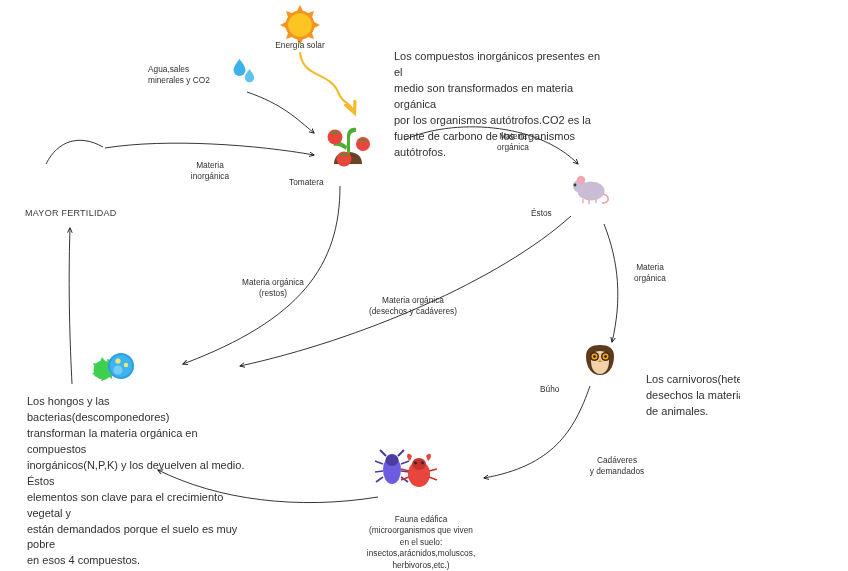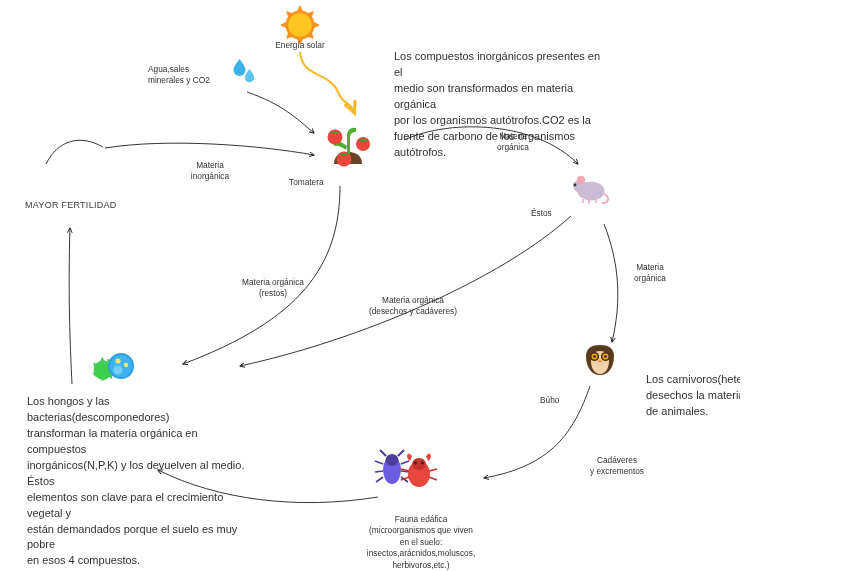--- a/index.html
+++ b/index.html
@@ -47,20 +47,21 @@
     color: #30302f;
     font-size: 11px;
     line-height: 1.45;
     white-space: pre-line;
   }
   .fert {
     position: absolute;
     color: #3b3b3a;
     font-size: 9px;
     letter-spacing: 0.03em;
+    margin-top: 8px;
   }
   .miro {
     position: absolute;
     color: #c8c8c8;
     font-size: 13px;
     letter-spacing: 0.04em;
   }
 </style>
 </head>
 <body>
@@ -167,21 +168,21 @@
       <path d="M8 17 C8 10 12 7 17 7 C22 7 26 10 26 17 C26 25 22 30 17 30 C12 30 8 25 8 17 z" fill="#f2d2a9"></path>
       <circle cx="11.5" cy="12.5" r="4.6" fill="#4a2d14"></circle>
       <circle cx="22.5" cy="12.5" r="4.6" fill="#4a2d14"></circle>
       <circle cx="11.5" cy="12.5" r="3" fill="#f0a81e"></circle>
       <circle cx="22.5" cy="12.5" r="3" fill="#f0a81e"></circle>
       <circle cx="11.5" cy="12.5" r="1.3" fill="#201008"></circle>
       <circle cx="22.5" cy="12.5" r="1.3" fill="#201008"></circle>
       <path d="M17 15 l-2.4 3 4.8 0 z" fill="#e8913a"></path>
     </svg>
   </div>
-  <div class="node-label" style="left:540px;top:395px;">Búho</div>
+  <div class="node-label" style="left:540px;top:384px;">Búho</div>
 
   <div class="para" style="left:646px;top:372px;width:190px;"> Los carnivoros(heterótrofos)
 desechos la materia alimentándose
 de animales.</div>
 
   <div class="icon" style="left:88px;top:348px;width:52px;height:40px;">
     <svg viewBox="0 0 52 40" width="52" height="40">
       <g fill="#3ecf4f">
         <path d="M14 9 l3 4 -5 1 z"></path>
           <path d="M5 15 l5 1 -3 4 z"></path>
@@ -242,17 +243,17 @@
   <div class="lbl" style="left:614px;top:262px;width:72px;">Materia
 orgánica</div>
 
   <div class="lbl" style="left:215px;top:277px;width:116px;">Materia orgánica
 (restos)</div>
 
   <div class="lbl" style="left:338px;top:295px;width:150px;">Materia orgánica
 (desechos y cadáveres)</div>
 
   <div class="lbl" style="left:562px;top:455px;width:110px;">Cadáveres
-y excrementos</div>
+y demandados</div>
 
   <div class="miro" style="left:799px;top:540px;margin-left:32px;">miro</div>
 
 </div>
 
 </body></html>

